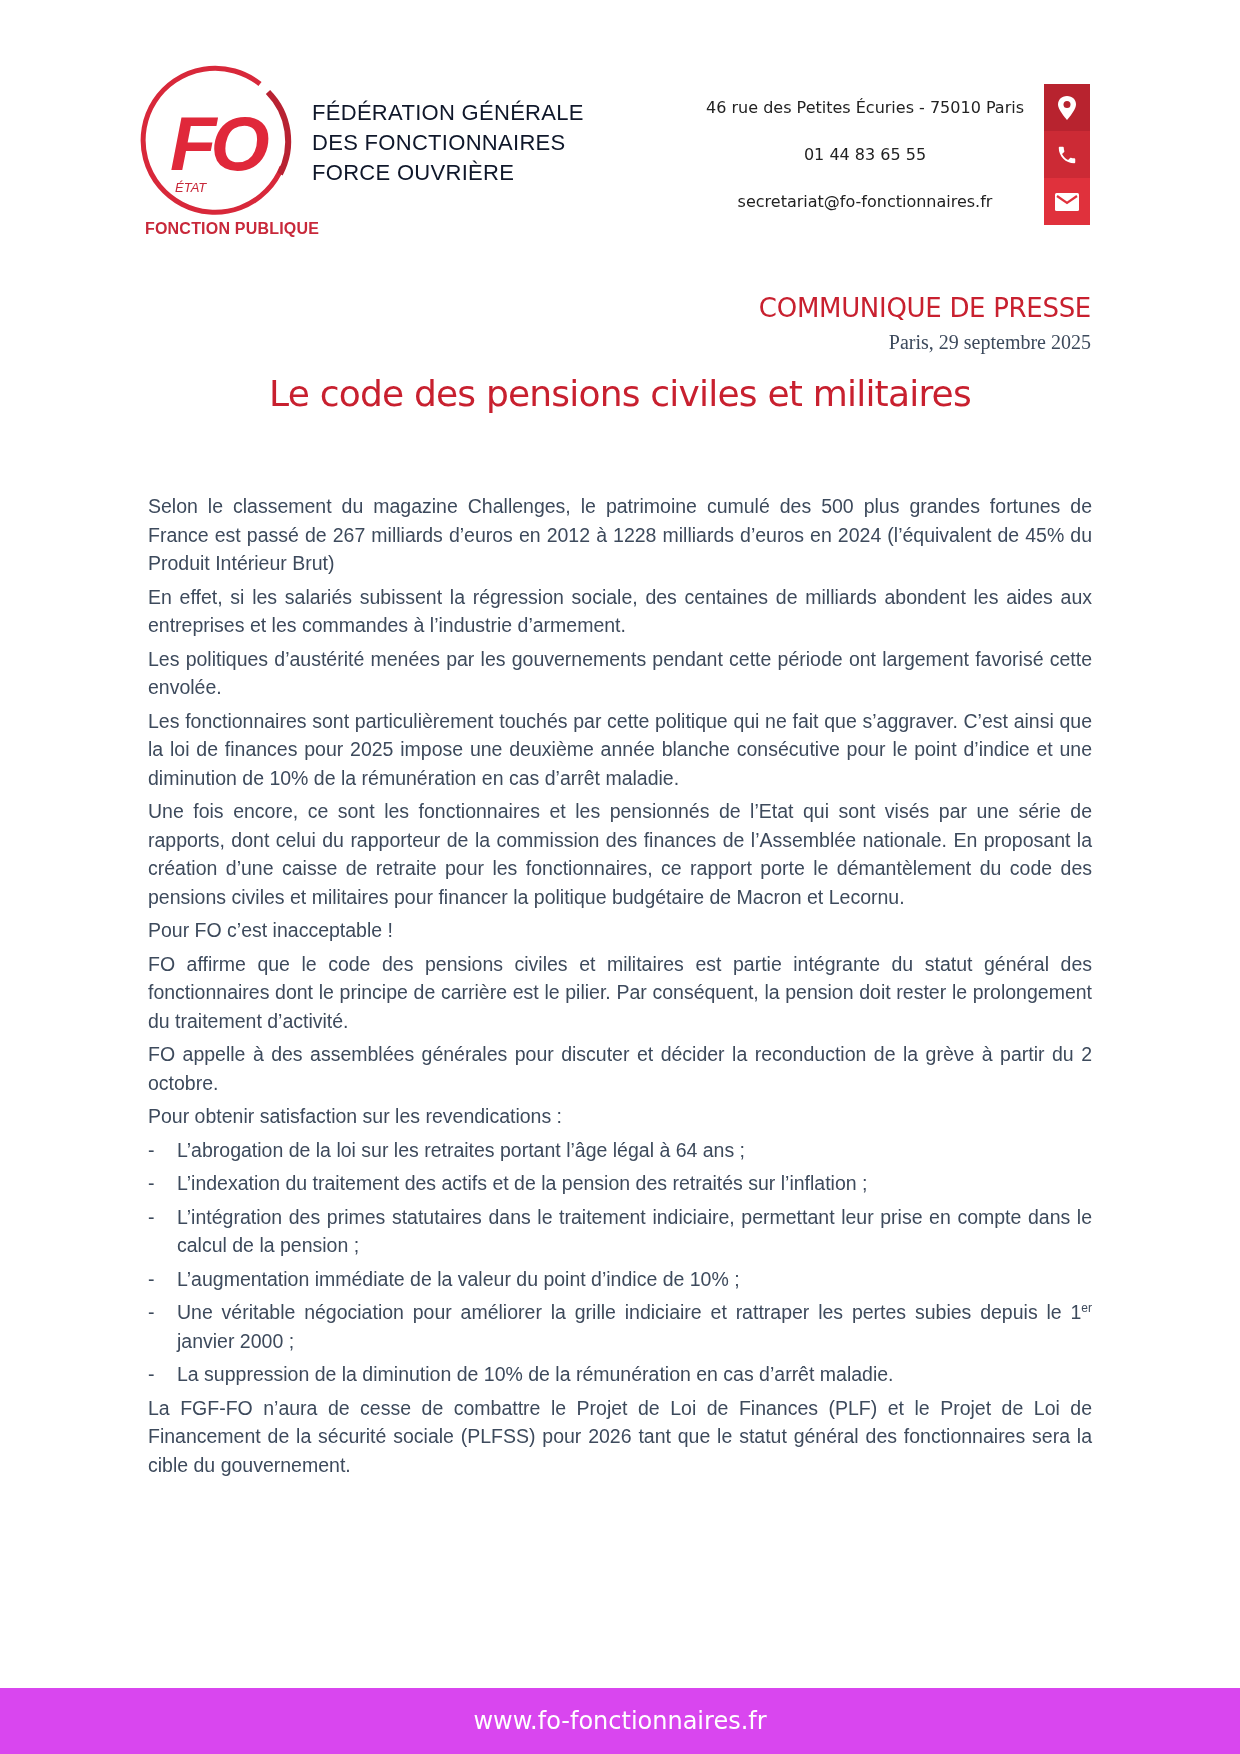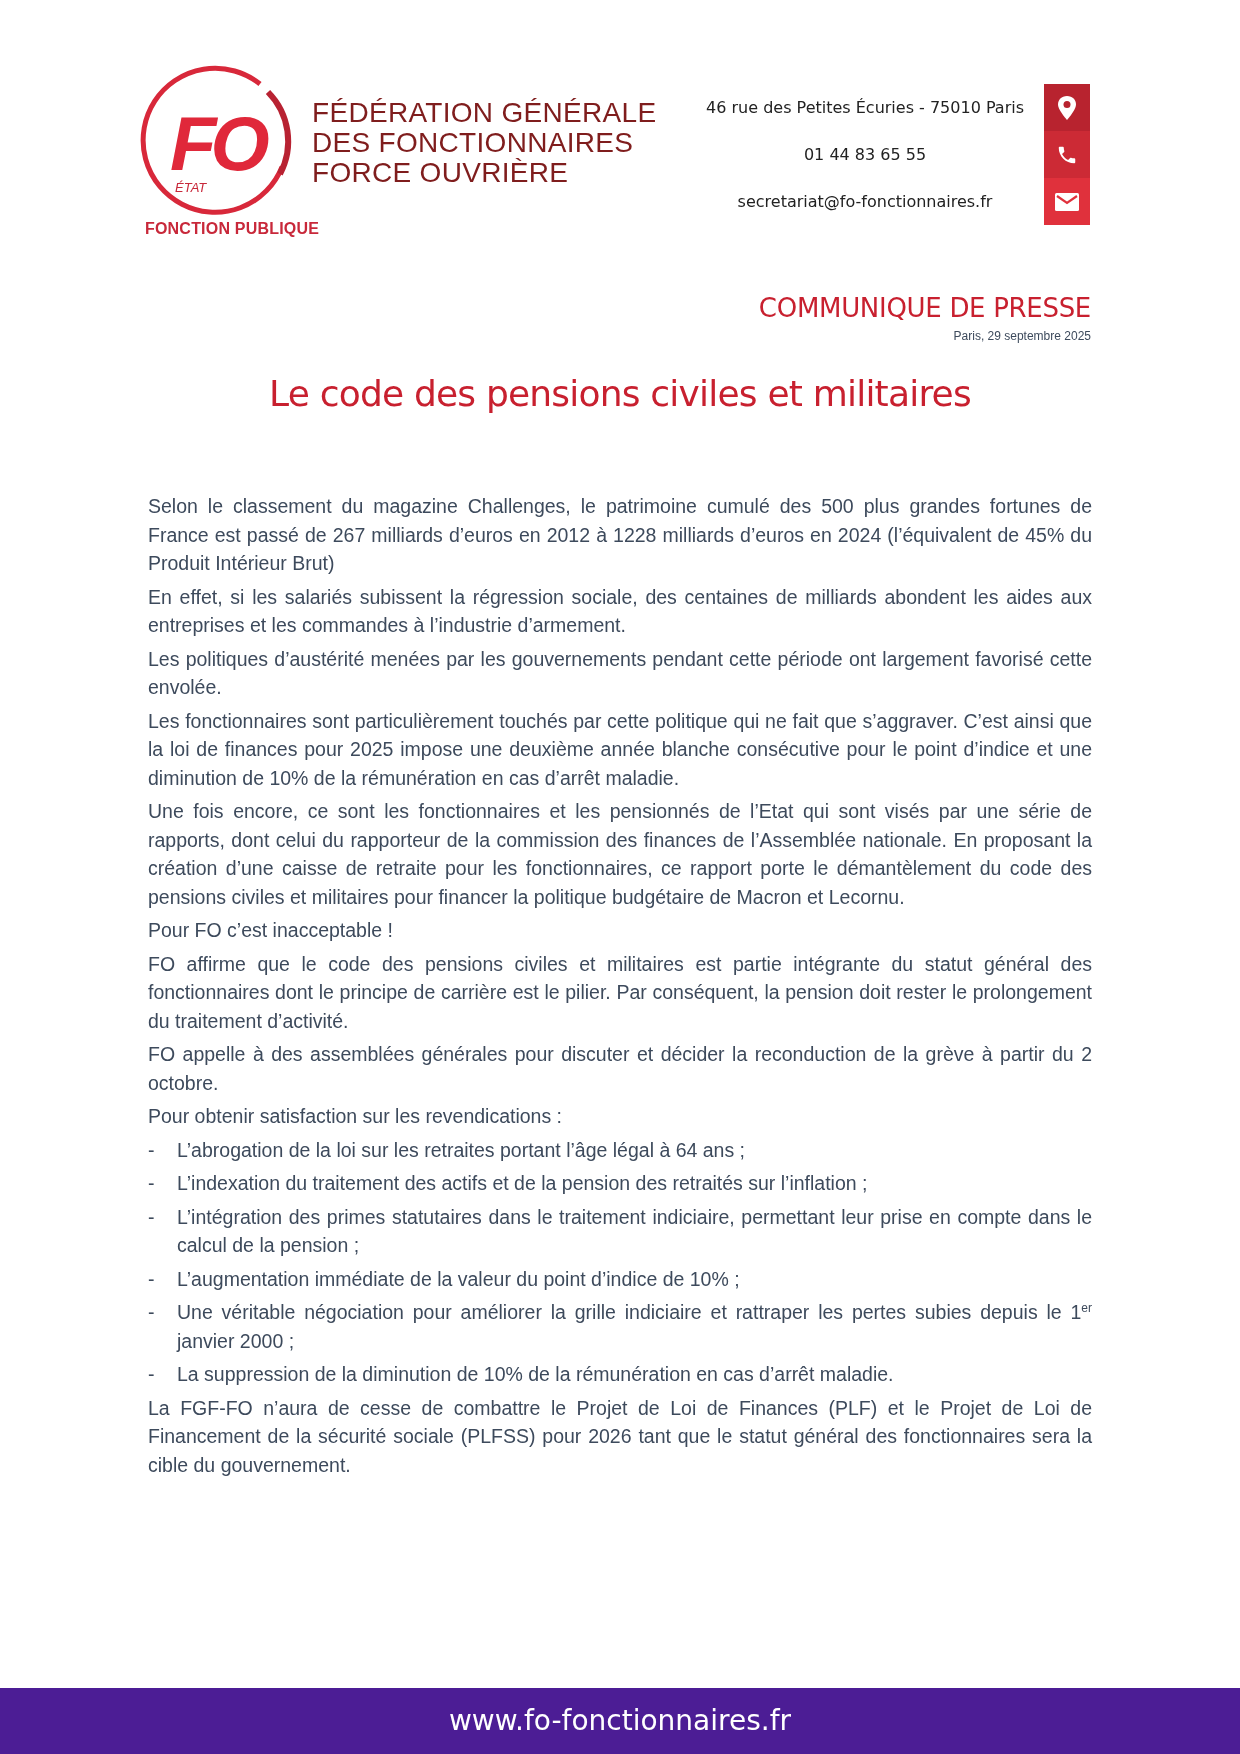--- a/index.html
+++ b/index.html
@@ -9,58 +9,58 @@
   }
   .logo-wrap { position: absolute; left: 140px; top: 62px; width: 160px; height: 180px; }
   .logo-wrap svg { position: absolute; left: 0; top: 0; }
   .logo-sub {
     position: absolute; left: 5px; top: 158px; width: 150px; text-align: left;
     font-family: Liberation Sans, sans-serif; font-weight: bold; font-size: 16px;
     color: #c8283a; letter-spacing: 0.2px; white-space: nowrap;
   }
   .org-name {
     position: absolute; left: 312px; top: 98px;
-    font-family: "Liberation Sans", sans-serif; font-size: 28px; line-height: 30px;
-    color: #7f1d1d; letter-spacing: 0.3px;
+    font-family: "Liberation Sans", sans-serif; font-size: 22px; line-height: 30px;
+    color: #0f172a; letter-spacing: 0.3px;
   }
   .org-name div { white-space: nowrap; }
   .contacts { position: absolute; right: 216px; top: 84px; text-align: center;
     font-family: "DejaVu Sans", sans-serif; font-size: 16px; color: #222; }
   .contacts .row { height: 47px; line-height: 47px; white-space: nowrap; }
   .icon-col { position: absolute; left: 1044px; top: 84px; width: 46px; }
   .icon-cell { width: 46px; height: 47px; display: flex; align-items: center; justify-content: center; }
   .ic1 { background: #b8232f; }
   .ic2 { background: #cc2a35; }
   .ic3 { background: #e0313c; }
   .press { position: absolute; right: 149px; top: 293px; text-align: right; }
   .press .kind {
     font-family: "DejaVu Sans", sans-serif; font-size: 26px; color: #c8202f;
     letter-spacing: -0.3px; line-height: 30px;
   }
-  .press .date { font-family: Liberation Sans, sans-serif; font-size: 12px; color: #3d4a5c; line-height: 26px; }
+  .press .date { font-family: Liberation Serif, serif; font-size: 20px; color: #3d4a5c; line-height: 26px; margin-top: 6px; }
   .headline {
     position: absolute; left: 140px; width: 960px; top: 360px; text-align: center;
     font-family: "DejaVu Sans", sans-serif; font-size: 36px; line-height: 52px; color: #c8202f;
     letter-spacing: -0.8px;
     margin-top: 8px;
   }
   .body {
     position: absolute; left: 148px; width: 944px; top: 492px;
     font-family: "Liberation Sans", sans-serif; font-size: 19.5px; line-height: 28.5px;
     color: #3d4a5c; text-align: justify;
   }
   .body p { margin: 0 0 5px 0; }
   .body ul { list-style: none; margin: 0 0 5px 0; padding: 0; }
   .body li { position: relative; padding-left: 29px; margin-bottom: 5px; }
   .body li .dash { position: absolute; left: 0; top: 0; }
   .body sup { font-size: 12px; line-height: 0; }
   .footer {
     position: absolute; left: 0; top: 1688px; width: 1240px; height: 66px;
-    background: #4c1d95; color: #ffffff; text-align: center;
-    font-family: "DejaVu Sans", sans-serif; font-size: 28px; line-height: 66px;
+    background: #d946ef; color: #ffffff; text-align: center;
+    font-family: "DejaVu Sans", sans-serif; font-size: 24px; line-height: 66px;
   }
 </style>
 </head>
 <body>
 
 <div class="logo-wrap">
   <svg width="160" height="160" viewBox="0 0 160 160">
     <path d="M 120 22 A 72 72 0 1 0 142 105" fill="none" stroke="#d8283a" stroke-width="5"></path>
     <path d="M 128 30 A 70 70 0 0 1 140 112" fill="none" stroke="#b82232" stroke-width="6"></path>
     <text x="30" y="108" font-family="Liberation Sans, sans-serif" font-weight="bold" font-style="italic" font-size="76" fill="#e0283a" letter-spacing="-6">FO</text>

